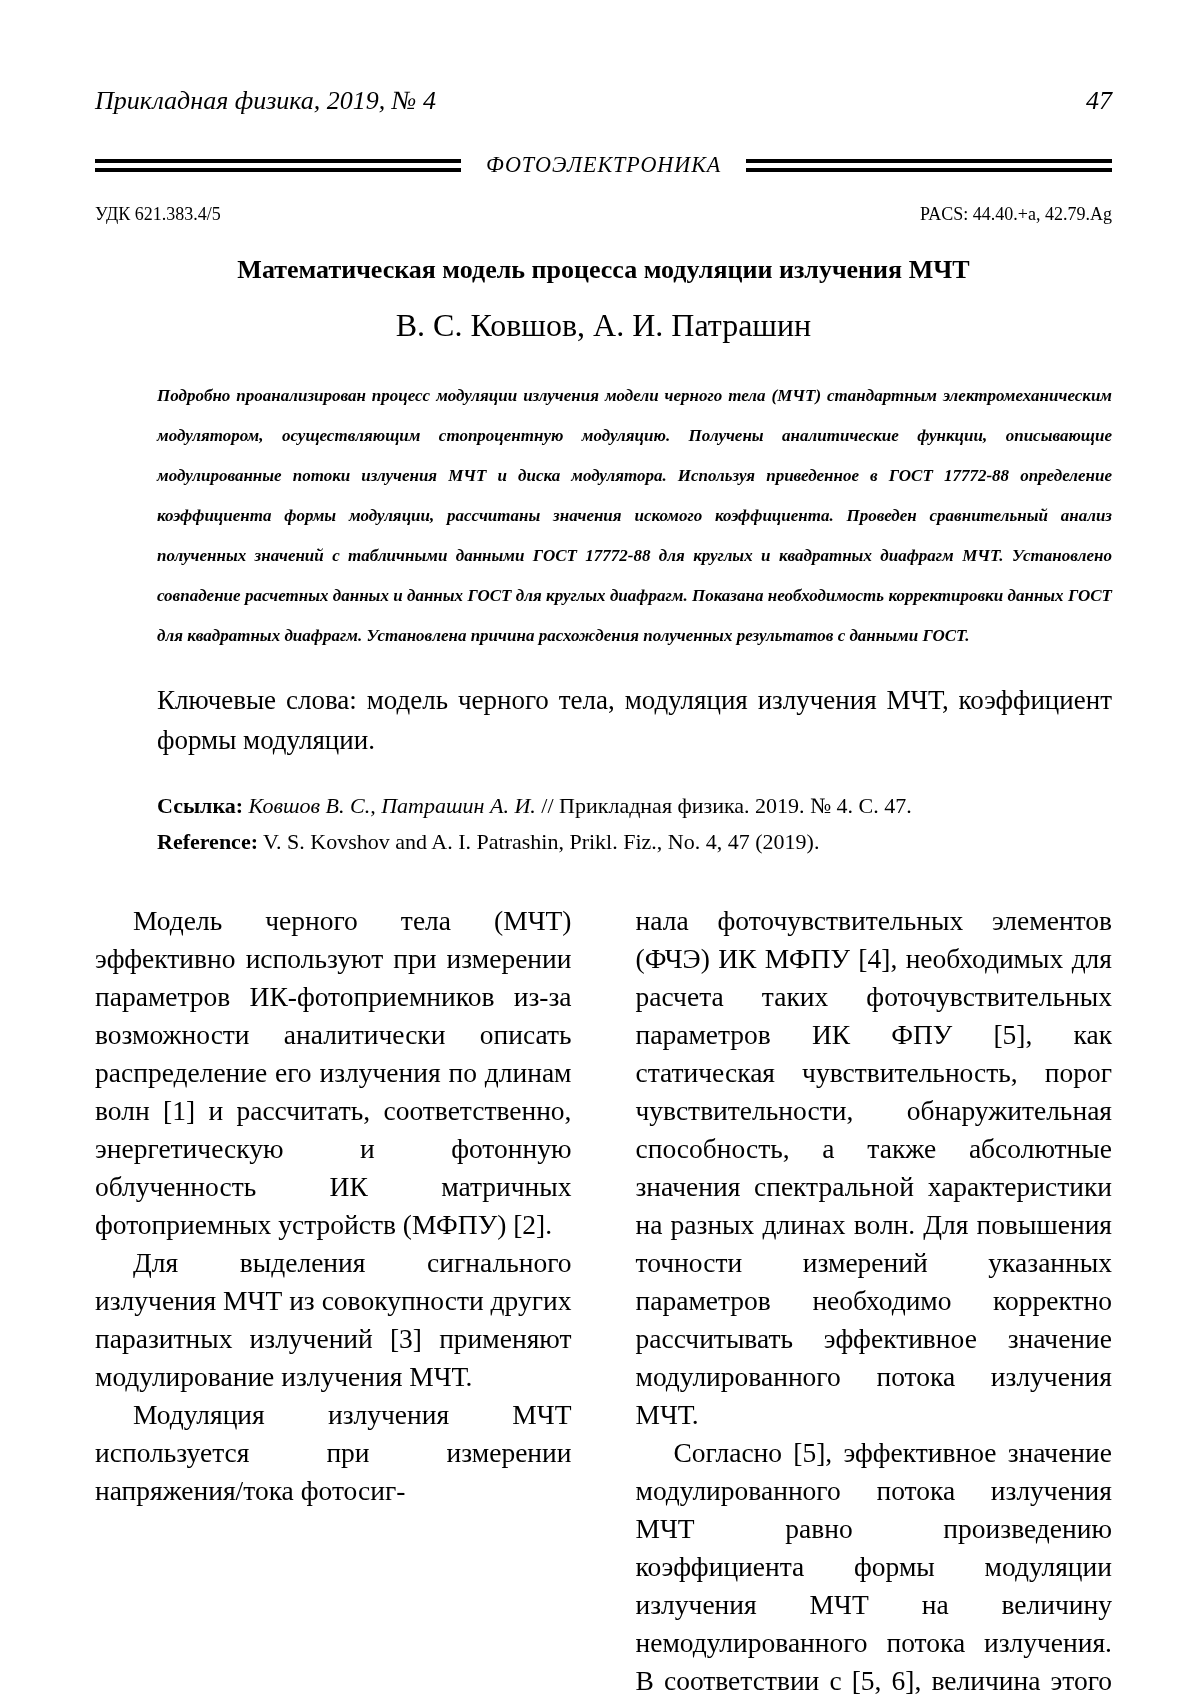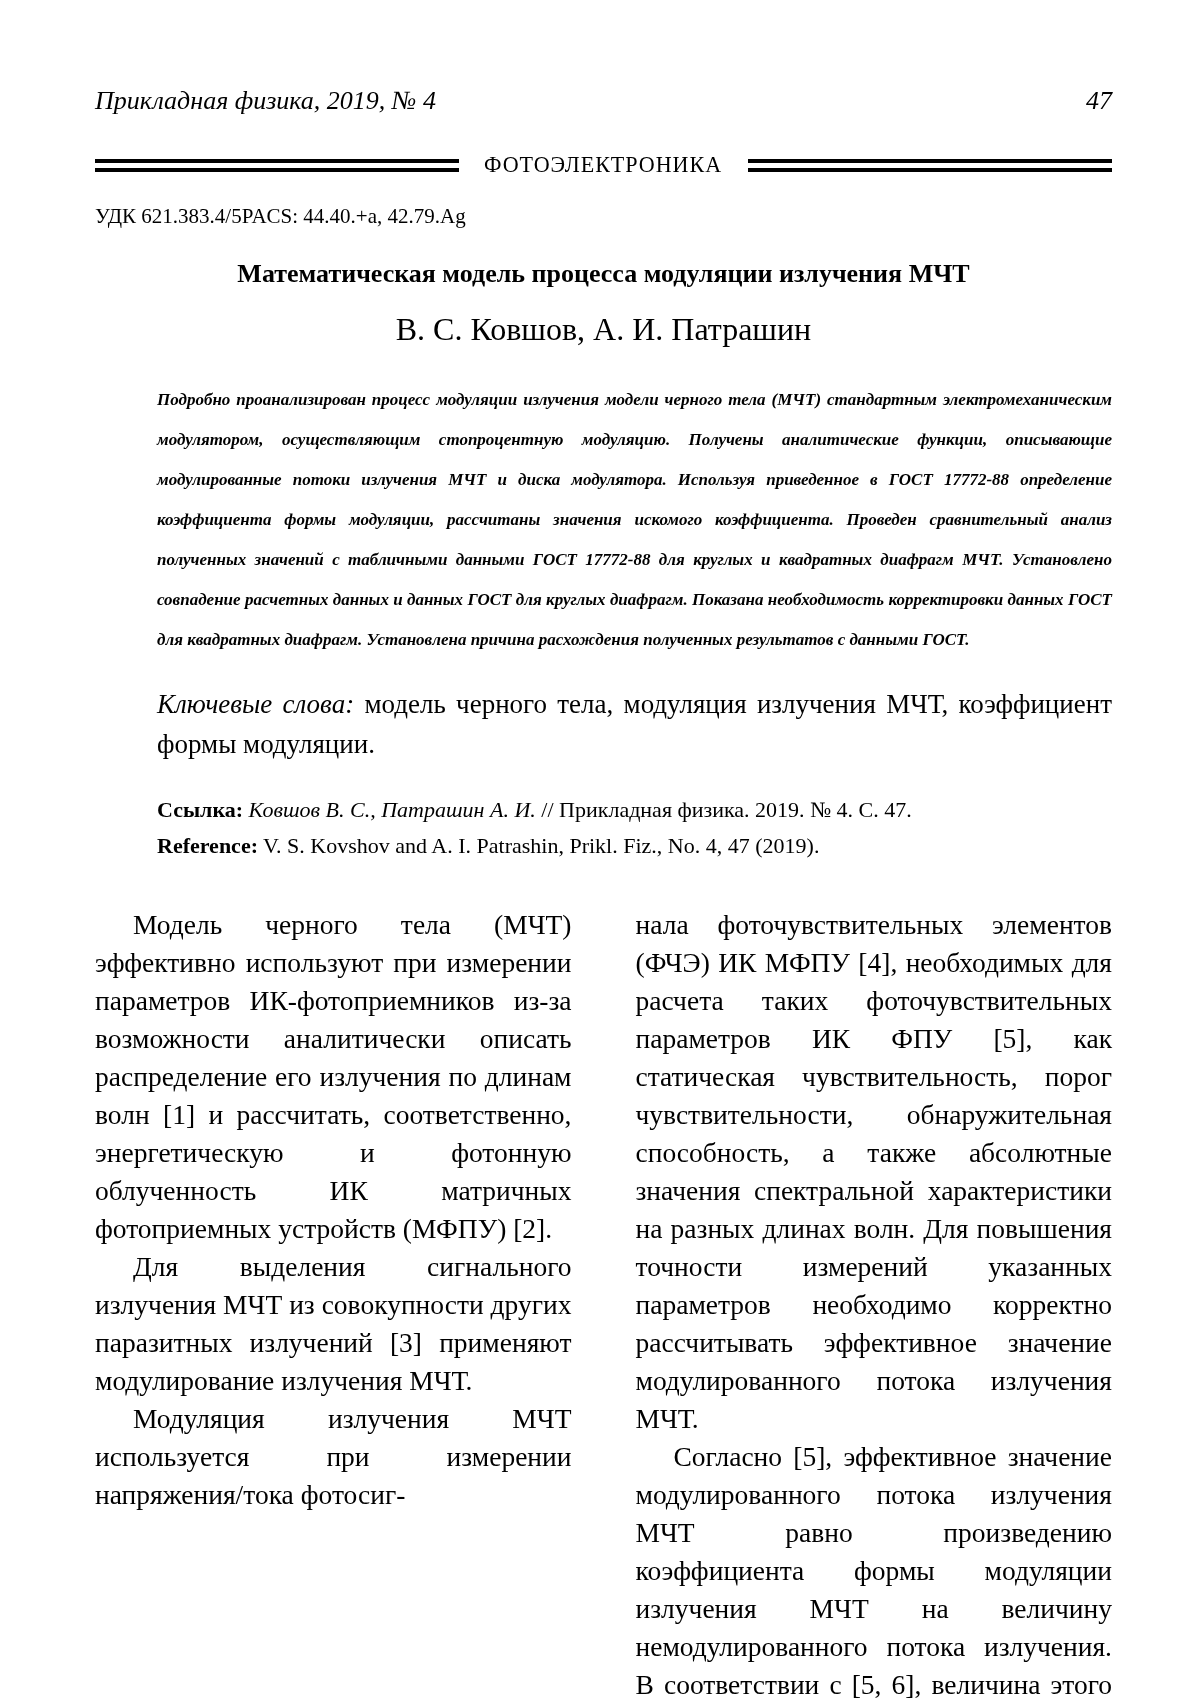--- a/index.html
+++ b/index.html
@@ -14,35 +14,35 @@
     overflow: hidden;
   }
   
   .running-head {
     display: flex; justify-content: space-between; align-items: baseline;
     font-style: italic; font-size: 26px;
   }
   
   .banner {
     margin-top: 36px;
-    display: flex; align-items: center; gap: 20px;
+    display: flex; align-items: center; gap: 20px; font-style: italic;
   }
   .banner .rule {
     flex: 1; height: 13px;
     border-top: 4px solid #000; border-bottom: 4px solid #000;
   }
   .banner .banner-label {
     font-size: 23px; letter-spacing: 1px; white-space: nowrap;
     transform: scaleX(0.96); transform-origin: center;
   }
   
   .codes {
     margin-top: 26px;
-    display: flex; justify-content: flex-start; align-items: baseline;
-    font-size: 21px;
+    display: flex; justify-content: space-between; align-items: baseline;
+    font-size: 18px;
   }
   
   .article-title {
     margin-top: 30px;
     text-align: center; font-weight: bold; font-size: 26px;
   }
   .article-authors {
     margin-top: 22px;
     text-align: center; font-size: 32px;
   }
@@ -52,21 +52,21 @@
     margin-top: 32px;
     font-weight: bold; font-style: italic;
     font-size: 17px; line-height: 40px;
     text-align: justify;
   }
   .keywords {
     margin-top: 24px;
     font-size: 27px; line-height: 40px;
     text-align: justify;
   }
-  .keywords .kw-label { font-style: italic; }
+  .keywords .kw-label { }
   .refblock {
     margin-top: 28px;
     font-size: 22px; line-height: 36px;
   }
   .refblock .ref-label { font-weight: bold; }
   .refblock .ref-authors-it { font-style: italic; }
   
   .columns {
     margin-top: 42px;
     display: flex; gap: 64px;

